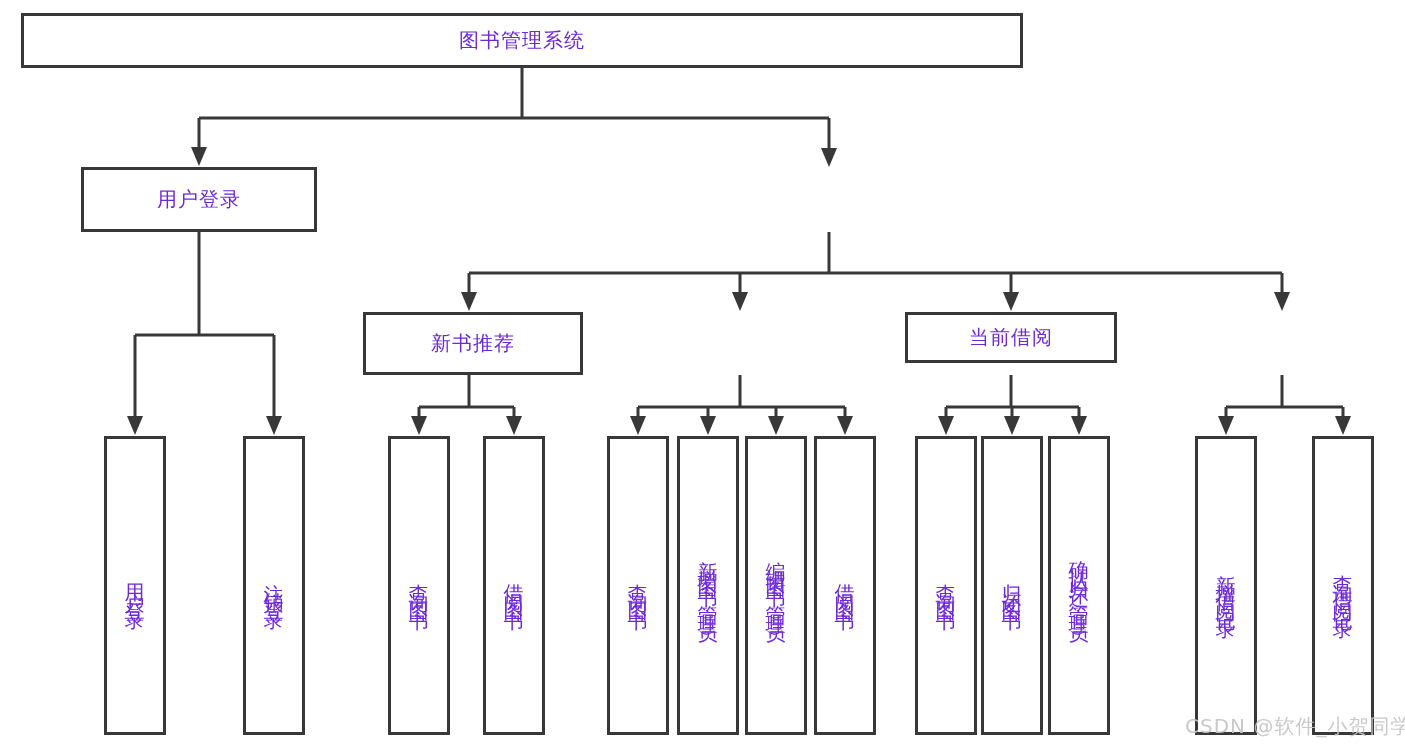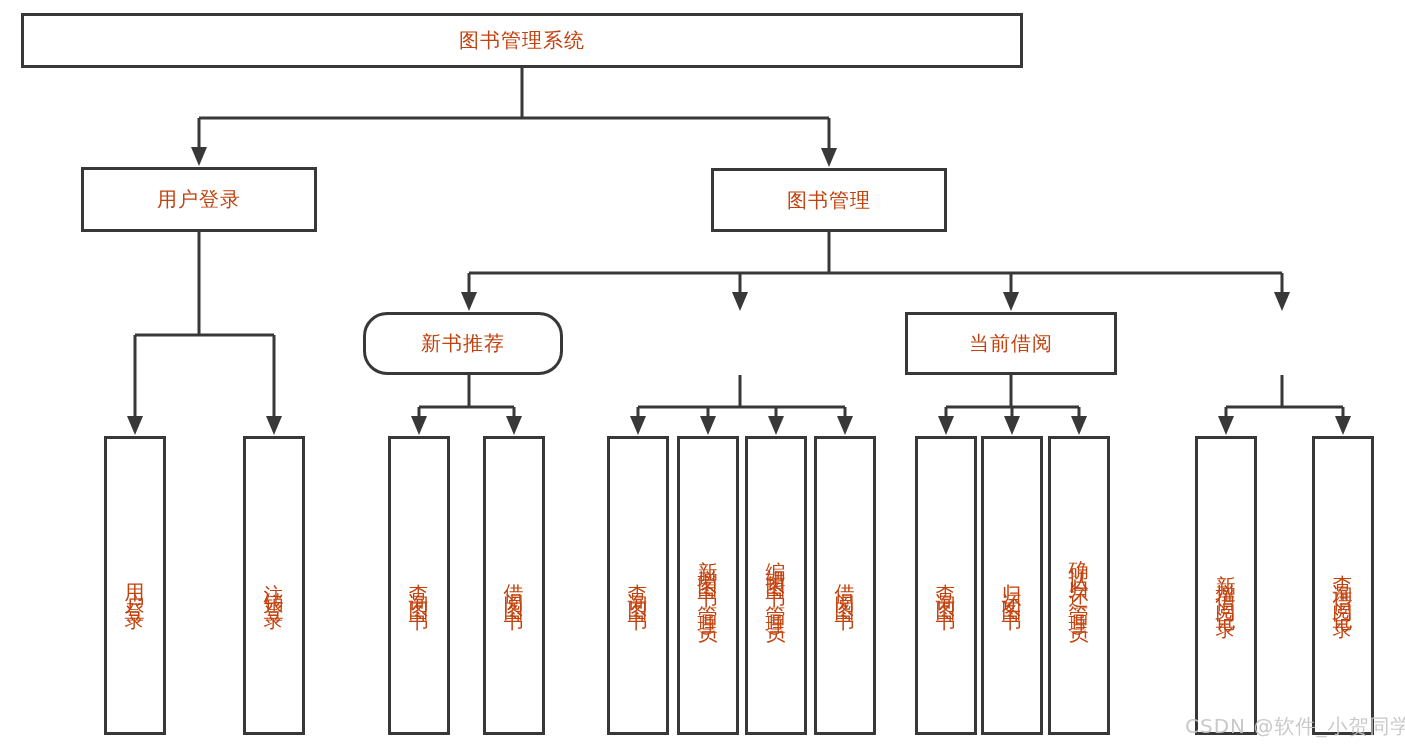--- a/index.html
+++ b/index.html
@@ -22,21 +22,21 @@
     z-index: 1;
   }
   .node {
     position: absolute;
     box-sizing: border-box;
     border: 3px solid #383838;
     background: #ffffff;
     display: flex;
     align-items: center;
     justify-content: center;
-    color: #c2410c;
+    color: #6d28d9;
     font-size: 20px;
     z-index: 2;
     letter-spacing: 1px;
   }
   .leaf .v-label {
     writing-mode: vertical-rl;
     text-orientation: mixed;
     letter-spacing: 9px;
     line-height: 1;
     font-size: 20px;
@@ -100,28 +100,25 @@
     </g>
   </svg>
 
   <div class="node" style="left:21px; top:13px; width:1002px; height:55px;">
     <span>图书管理系统</span>
   </div>
 
   <div class="node" style="left:81px; top:167px; width:236px; height:65px;">
     <span>用户登录</span>
   </div>
-  <div class="node" style="left:711px; top:168px; width:236px; height:64px;">
-    <span>图书管理</span>
-  </div>
 
-  <div class="node" style="left:363px; top:312px; width:200px; height:63px;border-radius:24px;">
+  <div class="node" style="left:363px; top:312px; width:220px; height:63px;">
     <span>新书推荐</span>
   </div>
-  <div class="node" style="left:905px; top:312px; width:212px; height:63px;align-items:center;">
+  <div class="node" style="left:905px; top:312px; width:212px; height:51px;align-items:center;">
     <span>当前借阅</span>
   </div>
 
   <div class="node leaf" style="left:104px; top:436px; width:62px; height:299px;">
     <span class="v-label">用户登录</span>
   </div>
   <div class="node leaf" style="left:243px; top:436px; width:62px; height:299px;">
     <span class="v-label">注销登录</span>
   </div>
 

